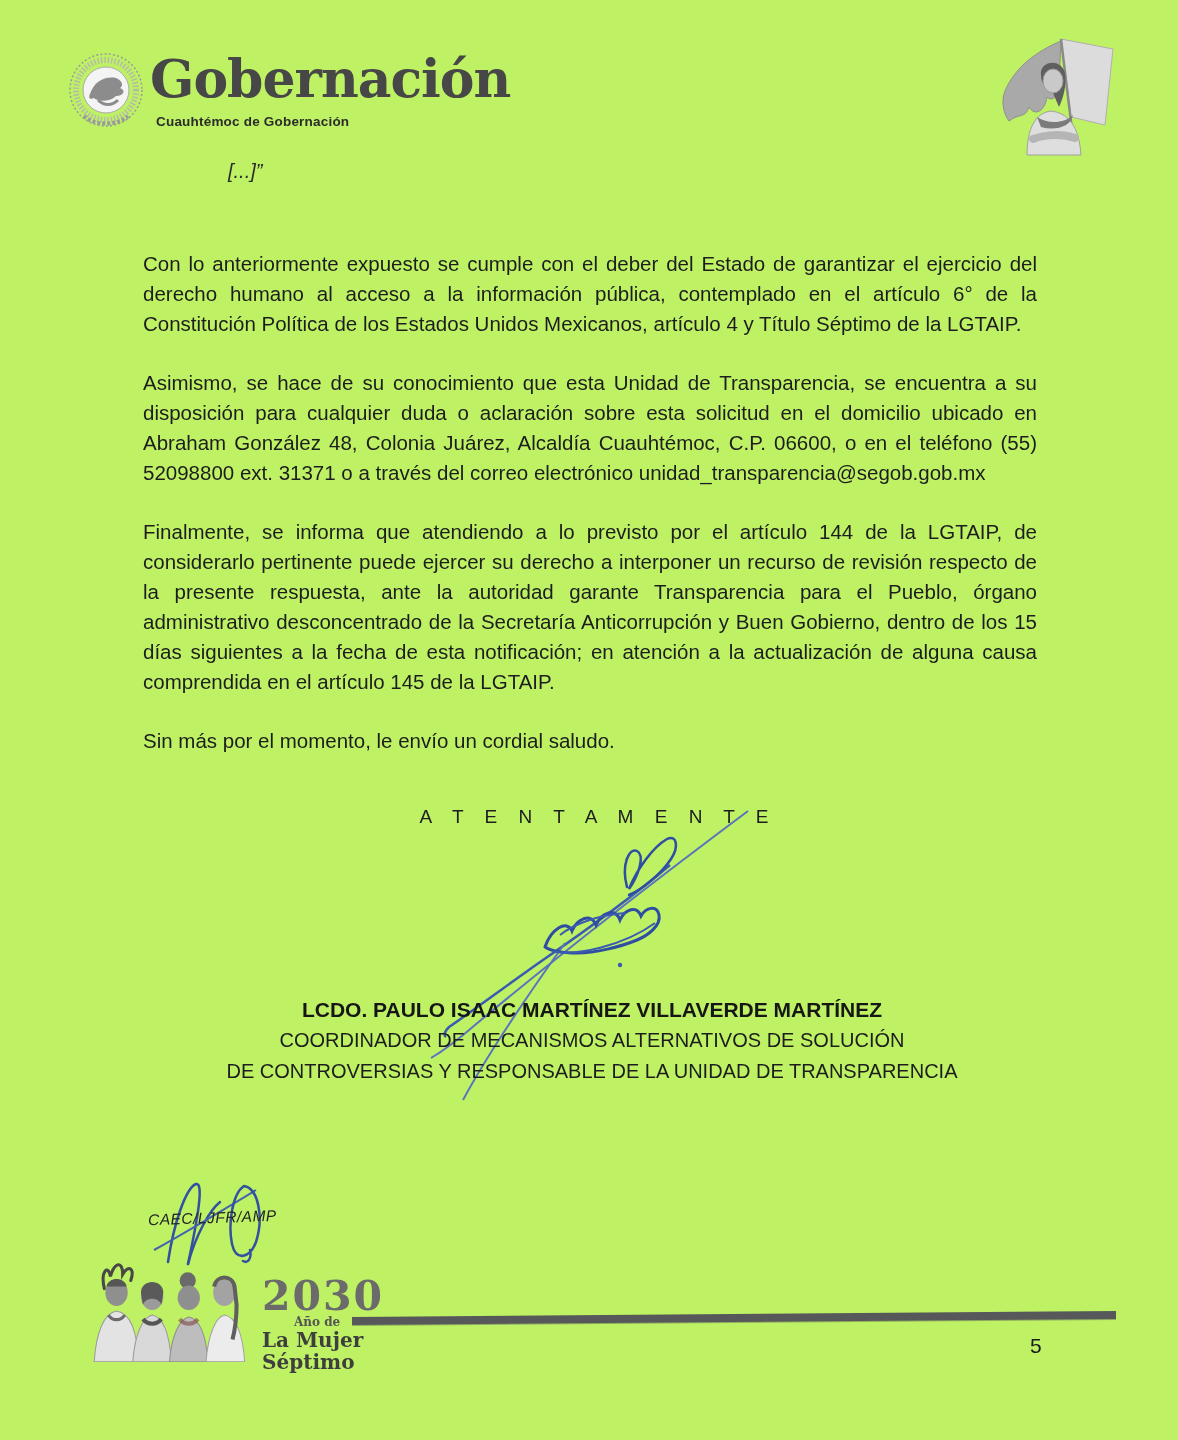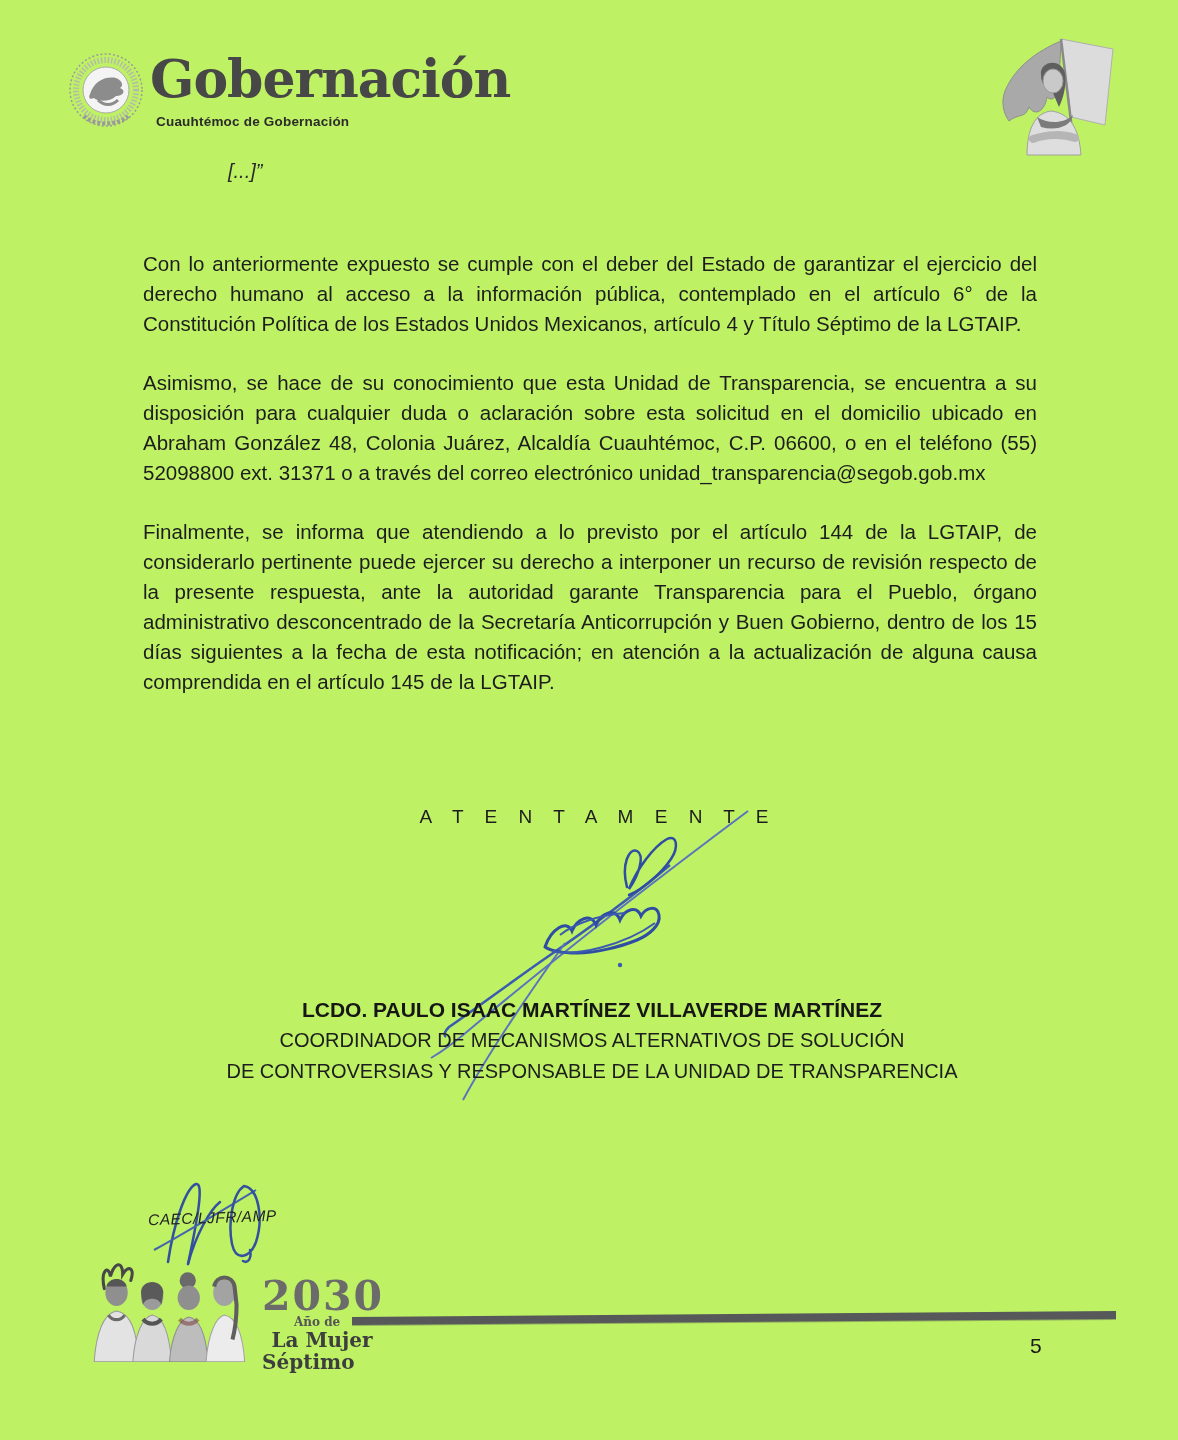--- a/index.html
+++ b/index.html
@@ -45,21 +45,21 @@
   .initials-text{
     position:absolute;left:148px;top:1209px;
     font-style:italic;font-size:15.5px;color:#242424;letter-spacing:.5px;
     transform:rotate(-2deg);
   }
   .women-logo{position:absolute;left:84px;top:1260px;width:178px;height:102px;}
   .year-logo{position:absolute;left:262px;top:1276px;width:120px;
     font-family:"DejaVu Serif","Liberation Serif",serif;color:#3e3e3e;}
   .year-big{font-size:41px;font-weight:bold;color:#6b6b6b;letter-spacing:2px;line-height:40px;}
   .year-l1{font-size:12px;font-weight:bold;color:#555;padding-left:32px;line-height:13px;}
-  .year-l2{font-size:20px;font-weight:bold;line-height:22px;text-align:center;}
+  .year-l2{font-size:20px;font-weight:bold;line-height:22px;}
   .year-l3{font-size:20px;font-weight:bold;line-height:22px;}
   .footer-bar{
     position:absolute;left:352px;top:1314px;width:764px;height:8px;
     background:#57585a;transform:rotate(-0.45deg);
     box-shadow:0 1px 0 rgba(87,88,90,.45);
   }
   .page-num{position:absolute;left:1030px;top:1334px;font-size:21px;color:#1a1a1a;}
 </style>
 </head>
 <body>
@@ -88,20 +88,21 @@
     <path d="M62 84 C74 92 90 90 98 82 C96 94 80 98 66 94 Z" fill="#7b7b7b"></path>
     <path d="M58 106 C72 101 88 101 100 105" stroke="#b5b5b5" stroke-width="8" fill="none" stroke-linecap="round"></path>
   </svg>
 
   <div class="quote">[...]”</div>
 
   <div class="content">
     <p>Con lo anteriormente expuesto se cumple con el deber del Estado de garantizar el ejercicio del derecho humano al acceso a la información pública, contemplado en el artículo 6° de la Constitución Política de los Estados Unidos Mexicanos, artículo 4 y Título Séptimo de la LGTAIP.</p>
     <p>Asimismo, se hace de su conocimiento que esta Unidad de Transparencia, se encuentra a su disposición para cualquier duda o aclaración sobre esta solicitud en el domicilio ubicado en Abraham González 48, Colonia Juárez, Alcaldía Cuauhtémoc, C.P. 06600, o en el teléfono (55) 52098800 ext. 31371 o a través del correo electrónico unidad_transparencia@segob.gob.mx</p>
     <p>Finalmente, se informa que atendiendo a lo previsto por el artículo 144 de la LGTAIP, de considerarlo pertinente puede ejercer su derecho a interponer un recurso de revisión respecto de la presente respuesta, ante la autoridad garante Transparencia para el Pueblo, órgano administrativo desconcentrado de la Secretaría Anticorrupción y Buen Gobierno, dentro de los 15 días siguientes a la fecha de esta notificación; en atención a la actualización de alguna causa comprendida en el artículo 145 de la LGTAIP.</p>
+    <p>Sin más por el momento, le envío un cordial saludo.</p>
   </div>
 
   <div class="closing">A T E N T A M E N T E</div>
 
   <svg class="sig-ink" viewBox="0 0 350 310">
     <path d="M333 16 C250 78 150 155 60 230 C45 243 28 256 16 263" fill="none" stroke="#5a73bd" stroke-width="2"></path>
     <path d="M255 70 C210 108 160 143 128 165 C95 188 52 220 34 232 C30 236 28 240 31 242" fill="none" stroke="#3b5bb0" stroke-width="2.5"></path>
     <path d="M150 148 C120 190 75 255 48 305" fill="none" stroke="#5a73bd" stroke-width="2"></path>
     <path d="M212 92 C206 70 214 52 222 56 C230 60 224 80 214 94 C222 74 238 52 252 44 C262 39 264 52 256 64 C246 79 228 94 214 100" fill="none" stroke="#2e4da3" stroke-width="2.5" stroke-linecap="round"></path>
     <path d="M130 152 C136 134 152 124 157 136 C162 124 176 117 181 130 C186 118 200 112 205 125 C210 114 222 110 226 121 C231 112 242 110 244 120 C246 130 234 140 222 145 C205 152 180 158 162 158 C148 158 136 156 130 152" fill="none" stroke="#2e4da3" stroke-width="3" stroke-linecap="round"></path>

